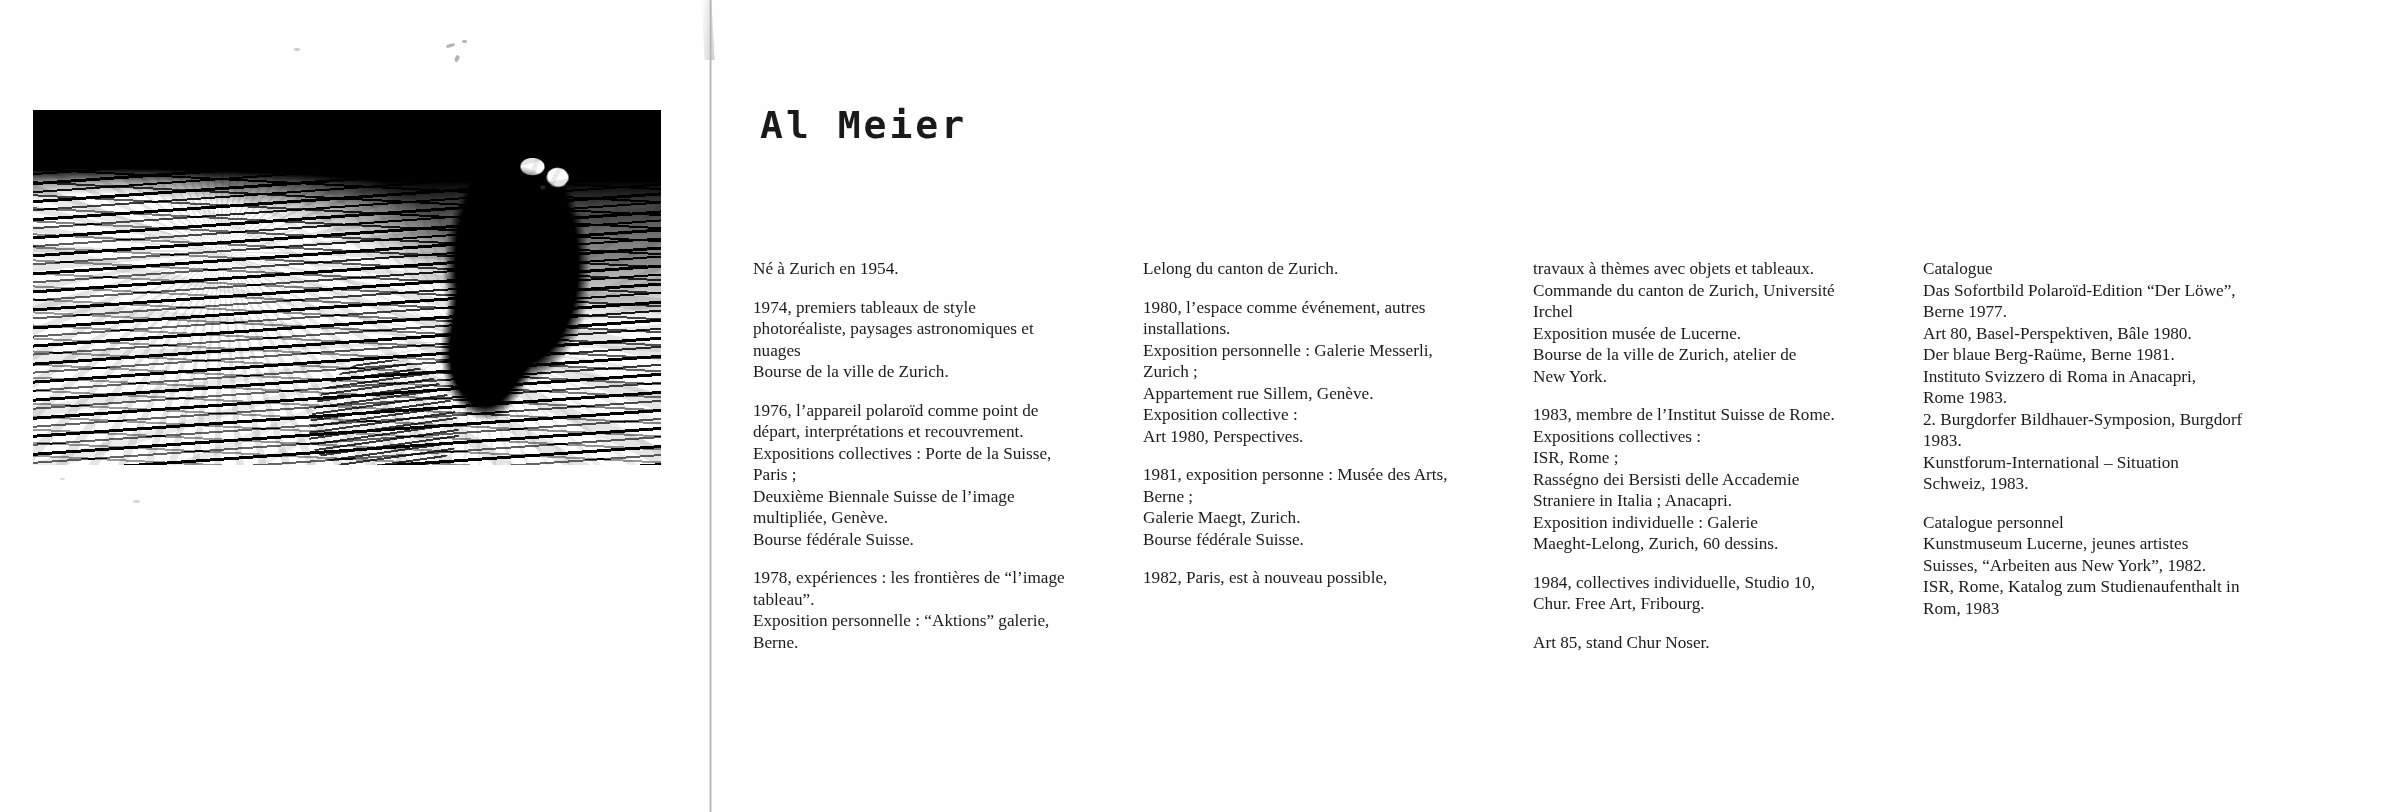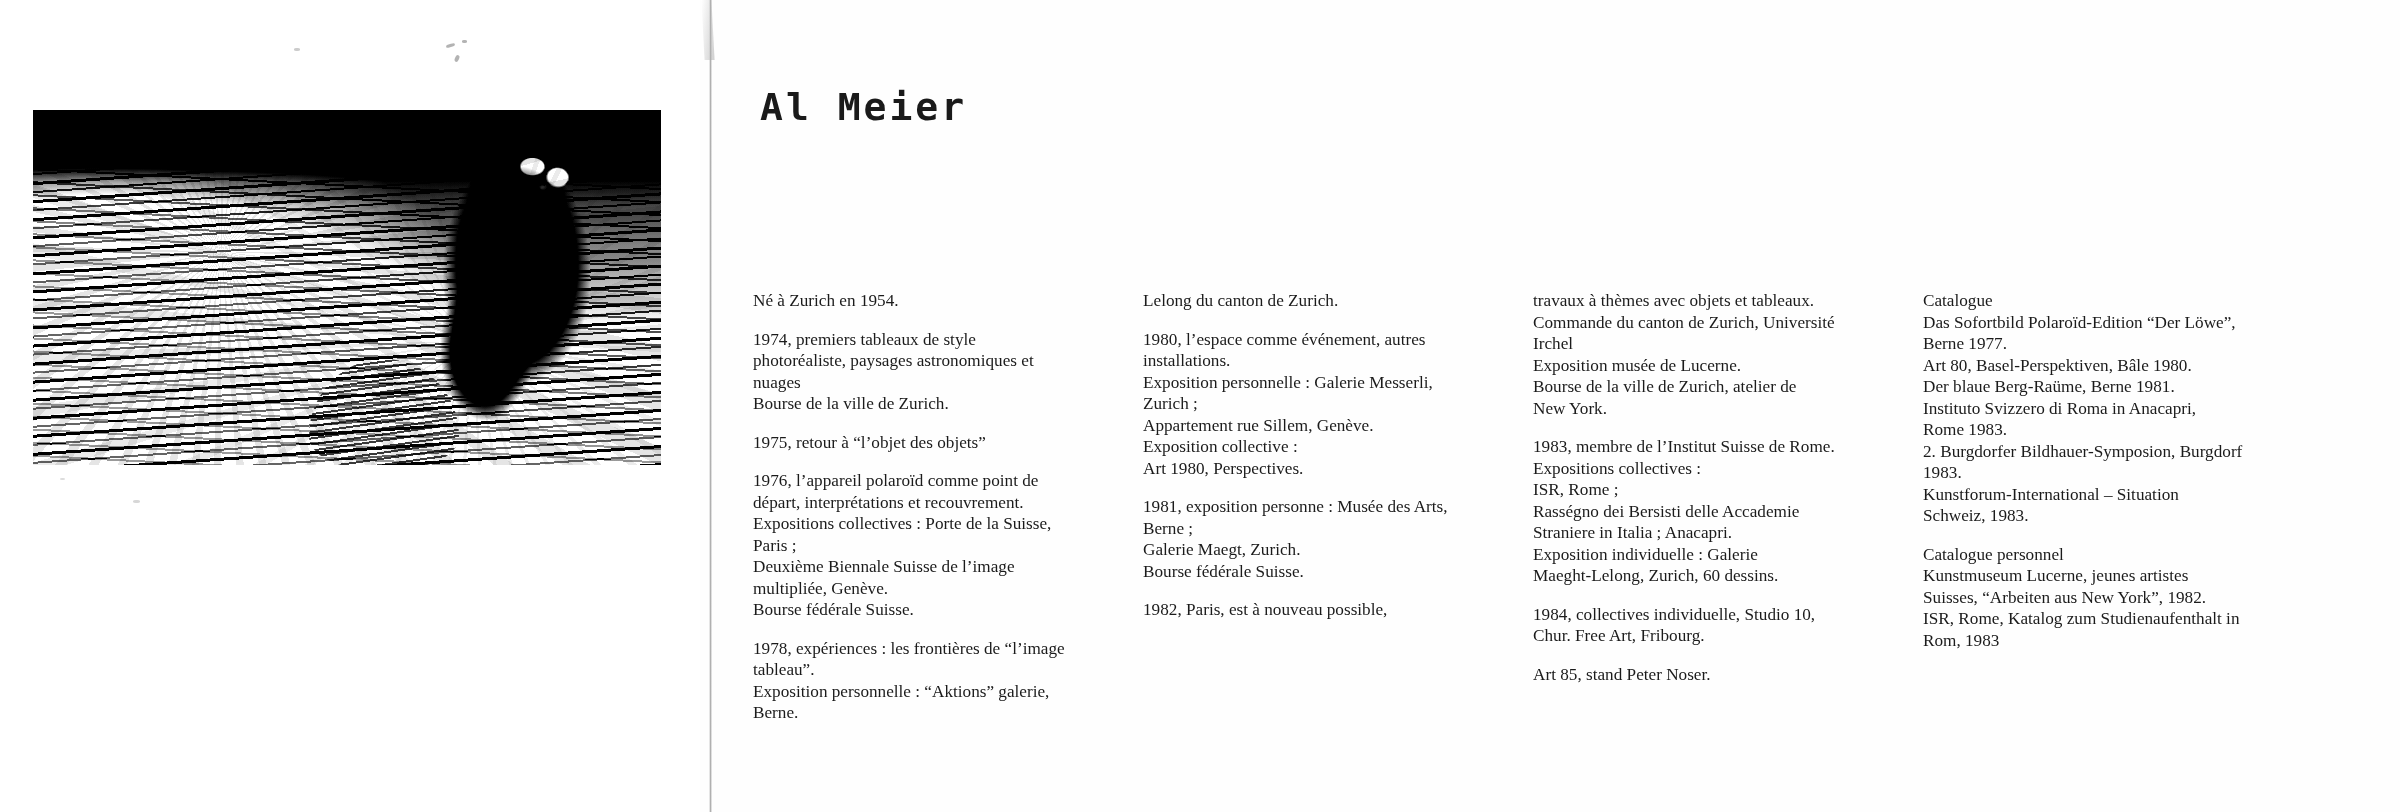--- a/index.html
+++ b/index.html
@@ -133,41 +133,40 @@
   .right-page {
     position: absolute;
     left: 713px;
     top: 0;
     width: 1687px;
     height: 812px;
   }
   .title {
     position: absolute;
     left: 47px;
-    top: 85px;
+    top: 103px;
     font-family: "DejaVu Sans Mono", "Liberation Mono", monospace;
     font-size: 38px;
     font-weight: 700;
     letter-spacing: 3px;
     color: #1a1a1a;
     white-space: pre;
   }
   .columns {
     position: absolute;
     left: 40px;
     top: 258px;
     right: 24px;
     display: flex;
     gap: 0px;
   }
   .col {
     width: 390px;
     padding-right: 12px;
     box-sizing: border-box;
-    margin-top: 32px;
   }
   .col.last { width: 400px; }
   .para {
     margin: 0 0 17px 0;
     font-family: "Liberation Serif", serif;
     font-size: 17.2px;
     line-height: 21.5px;
     color: #1b1b1b;
     white-space: pre-line;
   }
@@ -200,21 +199,20 @@
     <div class="title">Al Meier</div>
 
     <div class="columns">
 
       <div class="col">
         <p class="para">Né à Zurich en 1954.</p>
         <p class="para">1974, premiers tableaux de style
 photoréaliste, paysages astronomiques et
 nuages
 Bourse de la ville de Zurich.</p>
-        <p class="para">1975, retour à “l’objet des objets”</p>
         <p class="para">1976, l’appareil polaroïd comme point de
 départ, interprétations et recouvrement.
 Expositions collectives : Porte de la Suisse,
 Paris ;
 Deuxième Biennale Suisse de l’image
 multipliée, Genève.
 Bourse fédérale Suisse.</p>
         <p class="para tight">1978, expériences : les frontières de “l’image
 tableau”.
 Exposition personnelle : “Aktions” galerie,
@@ -246,21 +244,21 @@
 New York.</p>
         <p class="para">1983, membre de l’Institut Suisse de Rome.
 Expositions collectives :
 ISR, Rome ;
 Rasségno dei Bersisti delle Accademie
 Straniere in Italia ; Anacapri.
 Exposition individuelle : Galerie
 Maeght-Lelong, Zurich, 60 dessins.</p>
         <p class="para">1984, collectives individuelle, Studio 10,
 Chur. Free Art, Fribourg.</p>
-        <p class="para tight">Art 85, stand  Peter Noser.</p>
+        <p class="para tight">Art 85, stand  Chur Noser.</p>
       </div>
 
       <div class="col last">
         <p class="para">Catalogue
 Das Sofortbild Polaroïd-Edition “Der Löwe”,
 Berne 1977.
 Art 80, Basel-Perspektiven, Bâle 1980.
 Der blaue Berg-Raüme, Berne 1981.
 Instituto Svizzero di Roma in Anacapri,
 Rome 1983.

